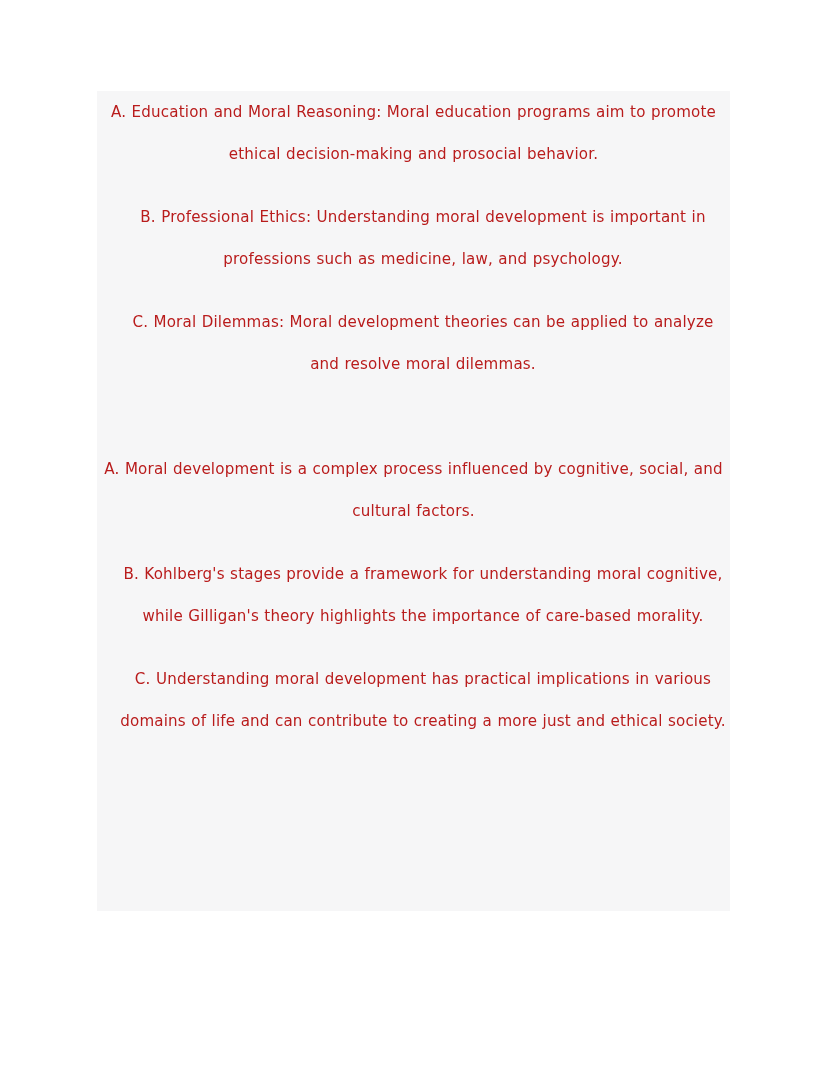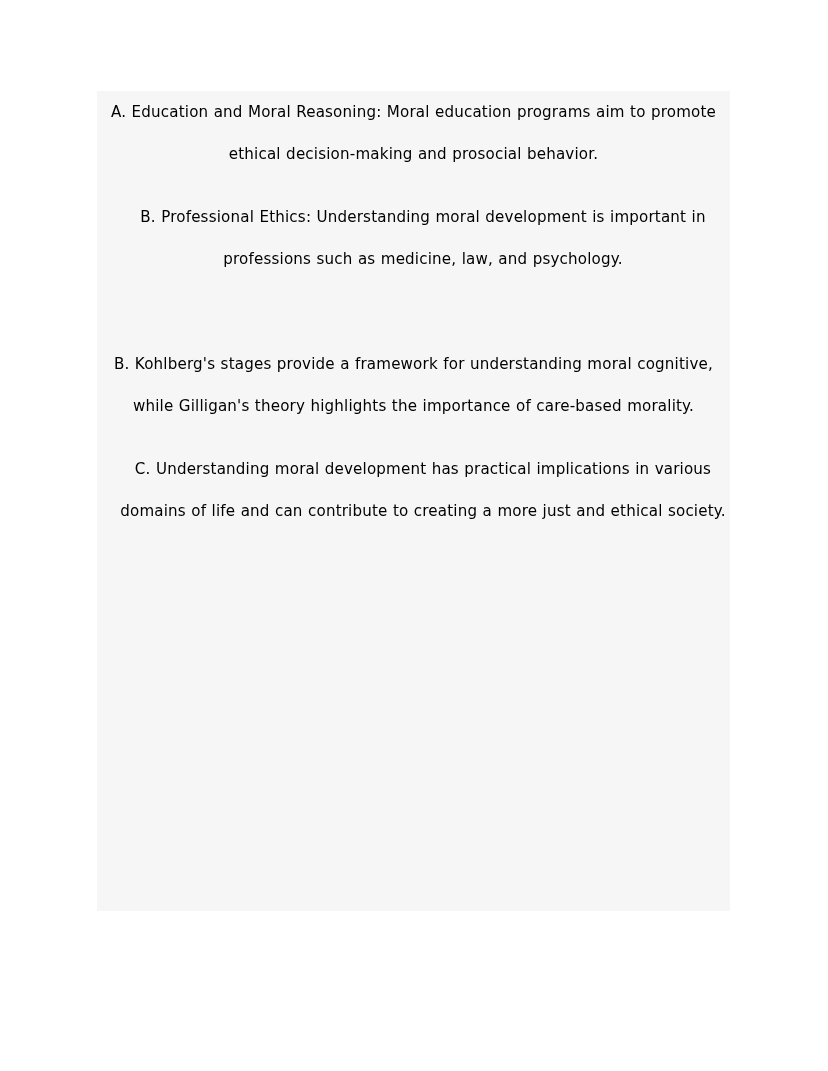--- a/index.html
+++ b/index.html
@@ -38,21 +38,21 @@
     box-sizing: border-box;
     width: 100%;
     padding: 0 1px;
   }
 
   
   .para,
   .heading {
     margin: 0;
     text-align: center;
-    color: #000000;
+    color: #b91c1c;
     font-size: 15.1px;
     line-height: 42px;
     letter-spacing: 0.18px;
     font-weight: 400;
     word-spacing: 0.4px;
     -webkit-font-smoothing: antialiased;
   }
 
   .para {
     padding: 0 2px;
@@ -82,24 +82,30 @@
     <div class="doc-body">
 
       <div class="block">
         <p class="para">A. Education and Moral Reasoning: Moral education programs aim to promote ethical decision-making and prosocial behavior.</p>
       </div>
 
       <div class="block">
         <p class="para">B. Professional Ethics: Understanding moral development is important in professions such as medicine, law, and psychology.</p>
       </div>
 
+      <div class="block">
+        <p class="para">C. Moral Dilemmas: Moral development theories can be applied to analyze and resolve moral dilemmas.</p>
+      </div>
 
       <div class="spacer"></div>
 
 
+      <div class="block">
+        <p class="para">A. Moral development is a complex process influenced by cognitive, social, and cultural factors.</p>
+      </div>
 
       <div class="block">
         <p class="para">B. Kohlberg's stages provide a framework for understanding moral cognitive, while Gilligan's theory highlights the importance of care-based morality.</p>
       </div>
 
       <div class="block">
         <p class="para">C. Understanding moral development has practical implications in various domains of life and can contribute to creating a more just and ethical society.</p>
       </div>
 
     </div>

